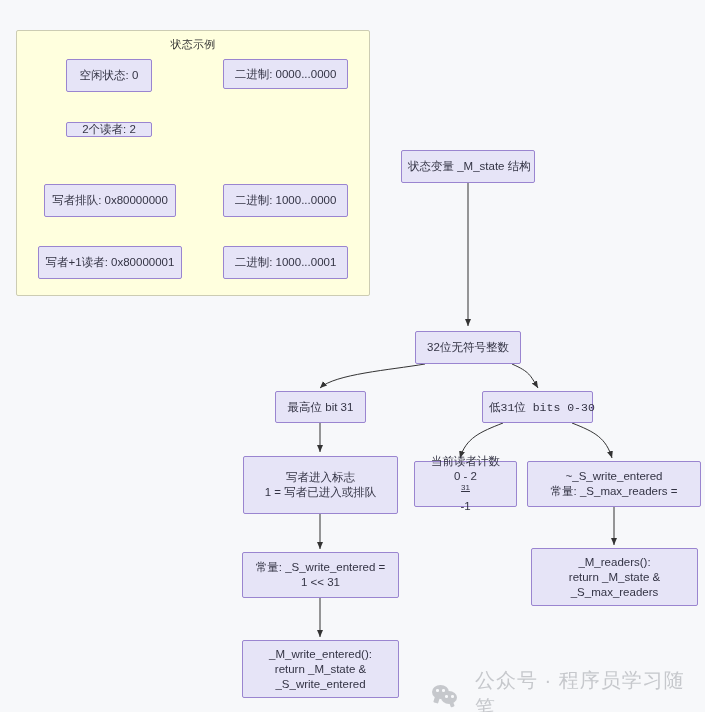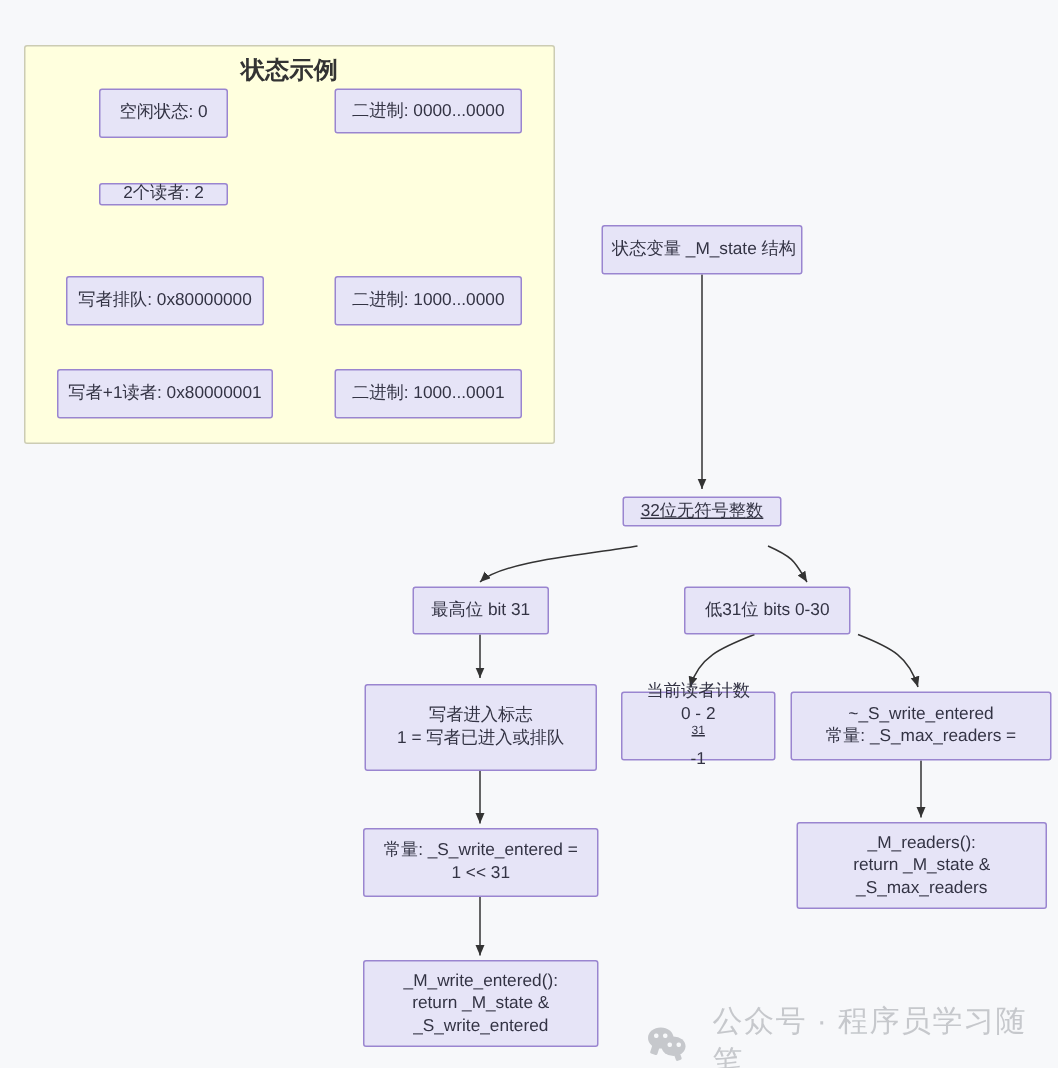--- a/index.html
+++ b/index.html
@@ -38,24 +38,23 @@
     border: 1px solid #ccccb3;
     border-radius: 2px;
     box-sizing: border-box;
   }
   .cluster-title {
     position: absolute;
     top: 6px;
     left: 0;
     width: 100%;
     text-align: center;
-    font-size: 16px;
+    font-size: 11px;
     color: #333333;
     letter-spacing: .2px;
-    font-weight: bold;
   }
   
   .node {
     position: absolute;
     box-sizing: border-box;
     background: #e6e4f7;
     border: 1px solid #9a85d0;
     border-radius: 2px;
     display: flex;
     align-items: center;
@@ -239,33 +238,33 @@
         <span>二进制: 1000...0001</span>
       </span>
   </div>
 
   <div class="node" style="left:401px; top:150px; width:134px; height:33px;">
     <span class="lines">
         <span>状态变量 _M_state 结构</span>
       </span>
   </div>
 
-  <div class="node" style="left:415px; top:331px; width:106px; height:20px;text-decoration:underline;">
+  <div class="node" style="left:415px; top:331px; width:106px; height:33px;">
     <span class="lines">
         <span>32位无符号整数</span>
       </span>
   </div>
 
   <div class="node" style="left:275px; top:391px; width:91px; height:32px;">
     <span class="lines">
         <span>最高位 bit 31</span>
       </span>
   </div>
 
-  <div class="node" style="left:456px; top:391px; width:111px; height:32px;">
+  <div class="node" style="left:482px; top:391px; width:111px; height:32px;font-family:Liberation Mono, monospace;">
     <span class="lines">
         <span>低31位 bits 0-30</span>
       </span>
   </div>
 
   <div class="node" style="left:243px; top:456px; width:155px; height:58px;">
     <span class="lines">
       <span>写者进入标志</span>
       <span>1 = 写者已进入或排队</span>
     </span>

